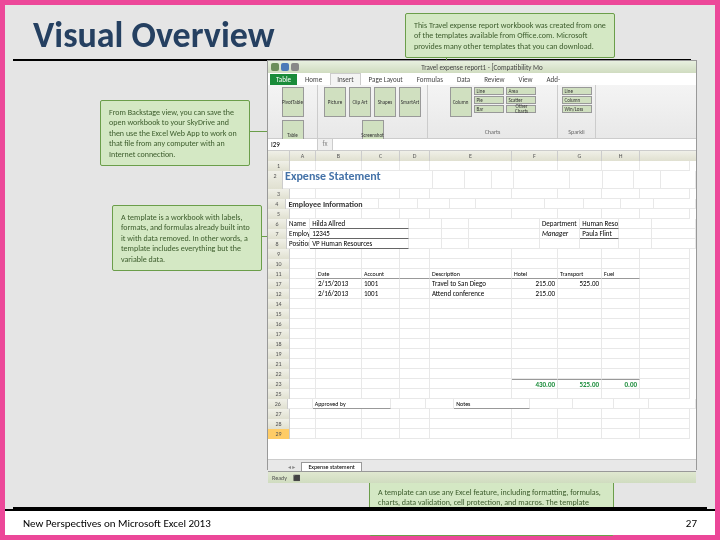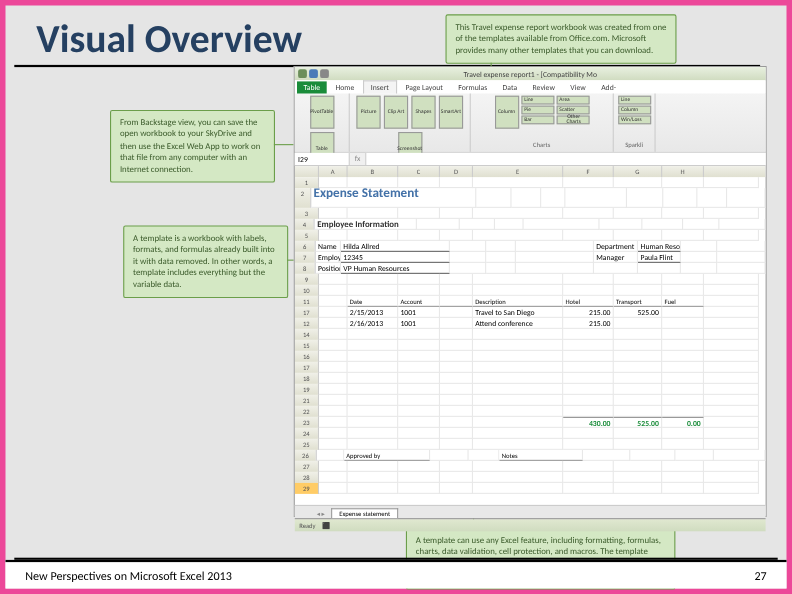--- a/index.html
+++ b/index.html
@@ -240,21 +240,21 @@
             <div class="cell" style="width: 38px;"></div>
             <div class="cell" style="width: 50px;"></div>
           </div>
           <div class="row">
             <div class="rowhdr" style="width: 22px;">7</div>
             <div class="cell" style="width: 26px;">Employee ID</div>
             <div class="cell underline" style="width: 114px;">12345</div>
             <div class="cell" style="width: 38px;"></div>
             <div class="cell" style="width: 30px;"></div>
             <div class="cell" style="width: 82px;"> </div>
-            <div class="cell" style="width: 46px;">Manager</div>
+            <div class="cell" style="width: 46px; font-style: italic;">Manager</div>
             <div class="cell underline" style="width: 44px;">Paula Flint</div>
             <div class="cell" style="width: 38px;"></div>
             <div class="cell" style="width: 50px;"></div>
           </div>
           <div class="row">
             <div class="rowhdr" style="width: 22px;">8</div>
             <div class="cell" style="width: 26px;">Position</div>
             <div class="cell underline" style="width: 114px;">VP Human Resources</div>
             <div class="cell" style="width: 38px;"></div>
             <div class="cell" style="width: 30px;"></div>
@@ -423,32 +423,20 @@
           <div class="row">
             <div class="rowhdr" style="width: 22px;">23</div>
             <div class="cell" style="width: 26px;"></div>
             <div class="cell" style="width: 46px;"></div>
             <div class="cell" style="width: 38px;"></div>
             <div class="cell" style="width: 30px;"></div>
             <div class="cell" style="width: 82px;"></div>
             <div class="cell tot" style="width: 46px; text-align: right;">430.00</div>
             <div class="cell tot" style="width: 44px; text-align: right;">525.00</div>
             <div class="cell tot" style="width: 38px; text-align: right;">0.00</div>
-            <div class="cell" style="width: 50px;"></div>
-          </div>
-          <div class="row">
-            <div class="rowhdr" style="width: 22px;">24</div>
-            <div class="cell" style="width: 26px;"></div>
-            <div class="cell" style="width: 46px;"></div>
-            <div class="cell" style="width: 38px;"></div>
-            <div class="cell" style="width: 30px;"></div>
-            <div class="cell" style="width: 82px;"></div>
-            <div class="cell" style="width: 46px;"></div>
-            <div class="cell" style="width: 44px;"></div>
-            <div class="cell" style="width: 38px;"></div>
             <div class="cell" style="width: 50px;"></div>
           </div>
           <div class="row">
             <div class="rowhdr" style="width: 22px;">25</div>
             <div class="cell" style="width: 26px;"></div>
             <div class="cell" style="width: 46px;"></div>
             <div class="cell" style="width: 38px;"></div>
             <div class="cell" style="width: 30px;"></div>
             <div class="cell" style="width: 82px;"></div>
             <div class="cell" style="width: 46px;"></div>

